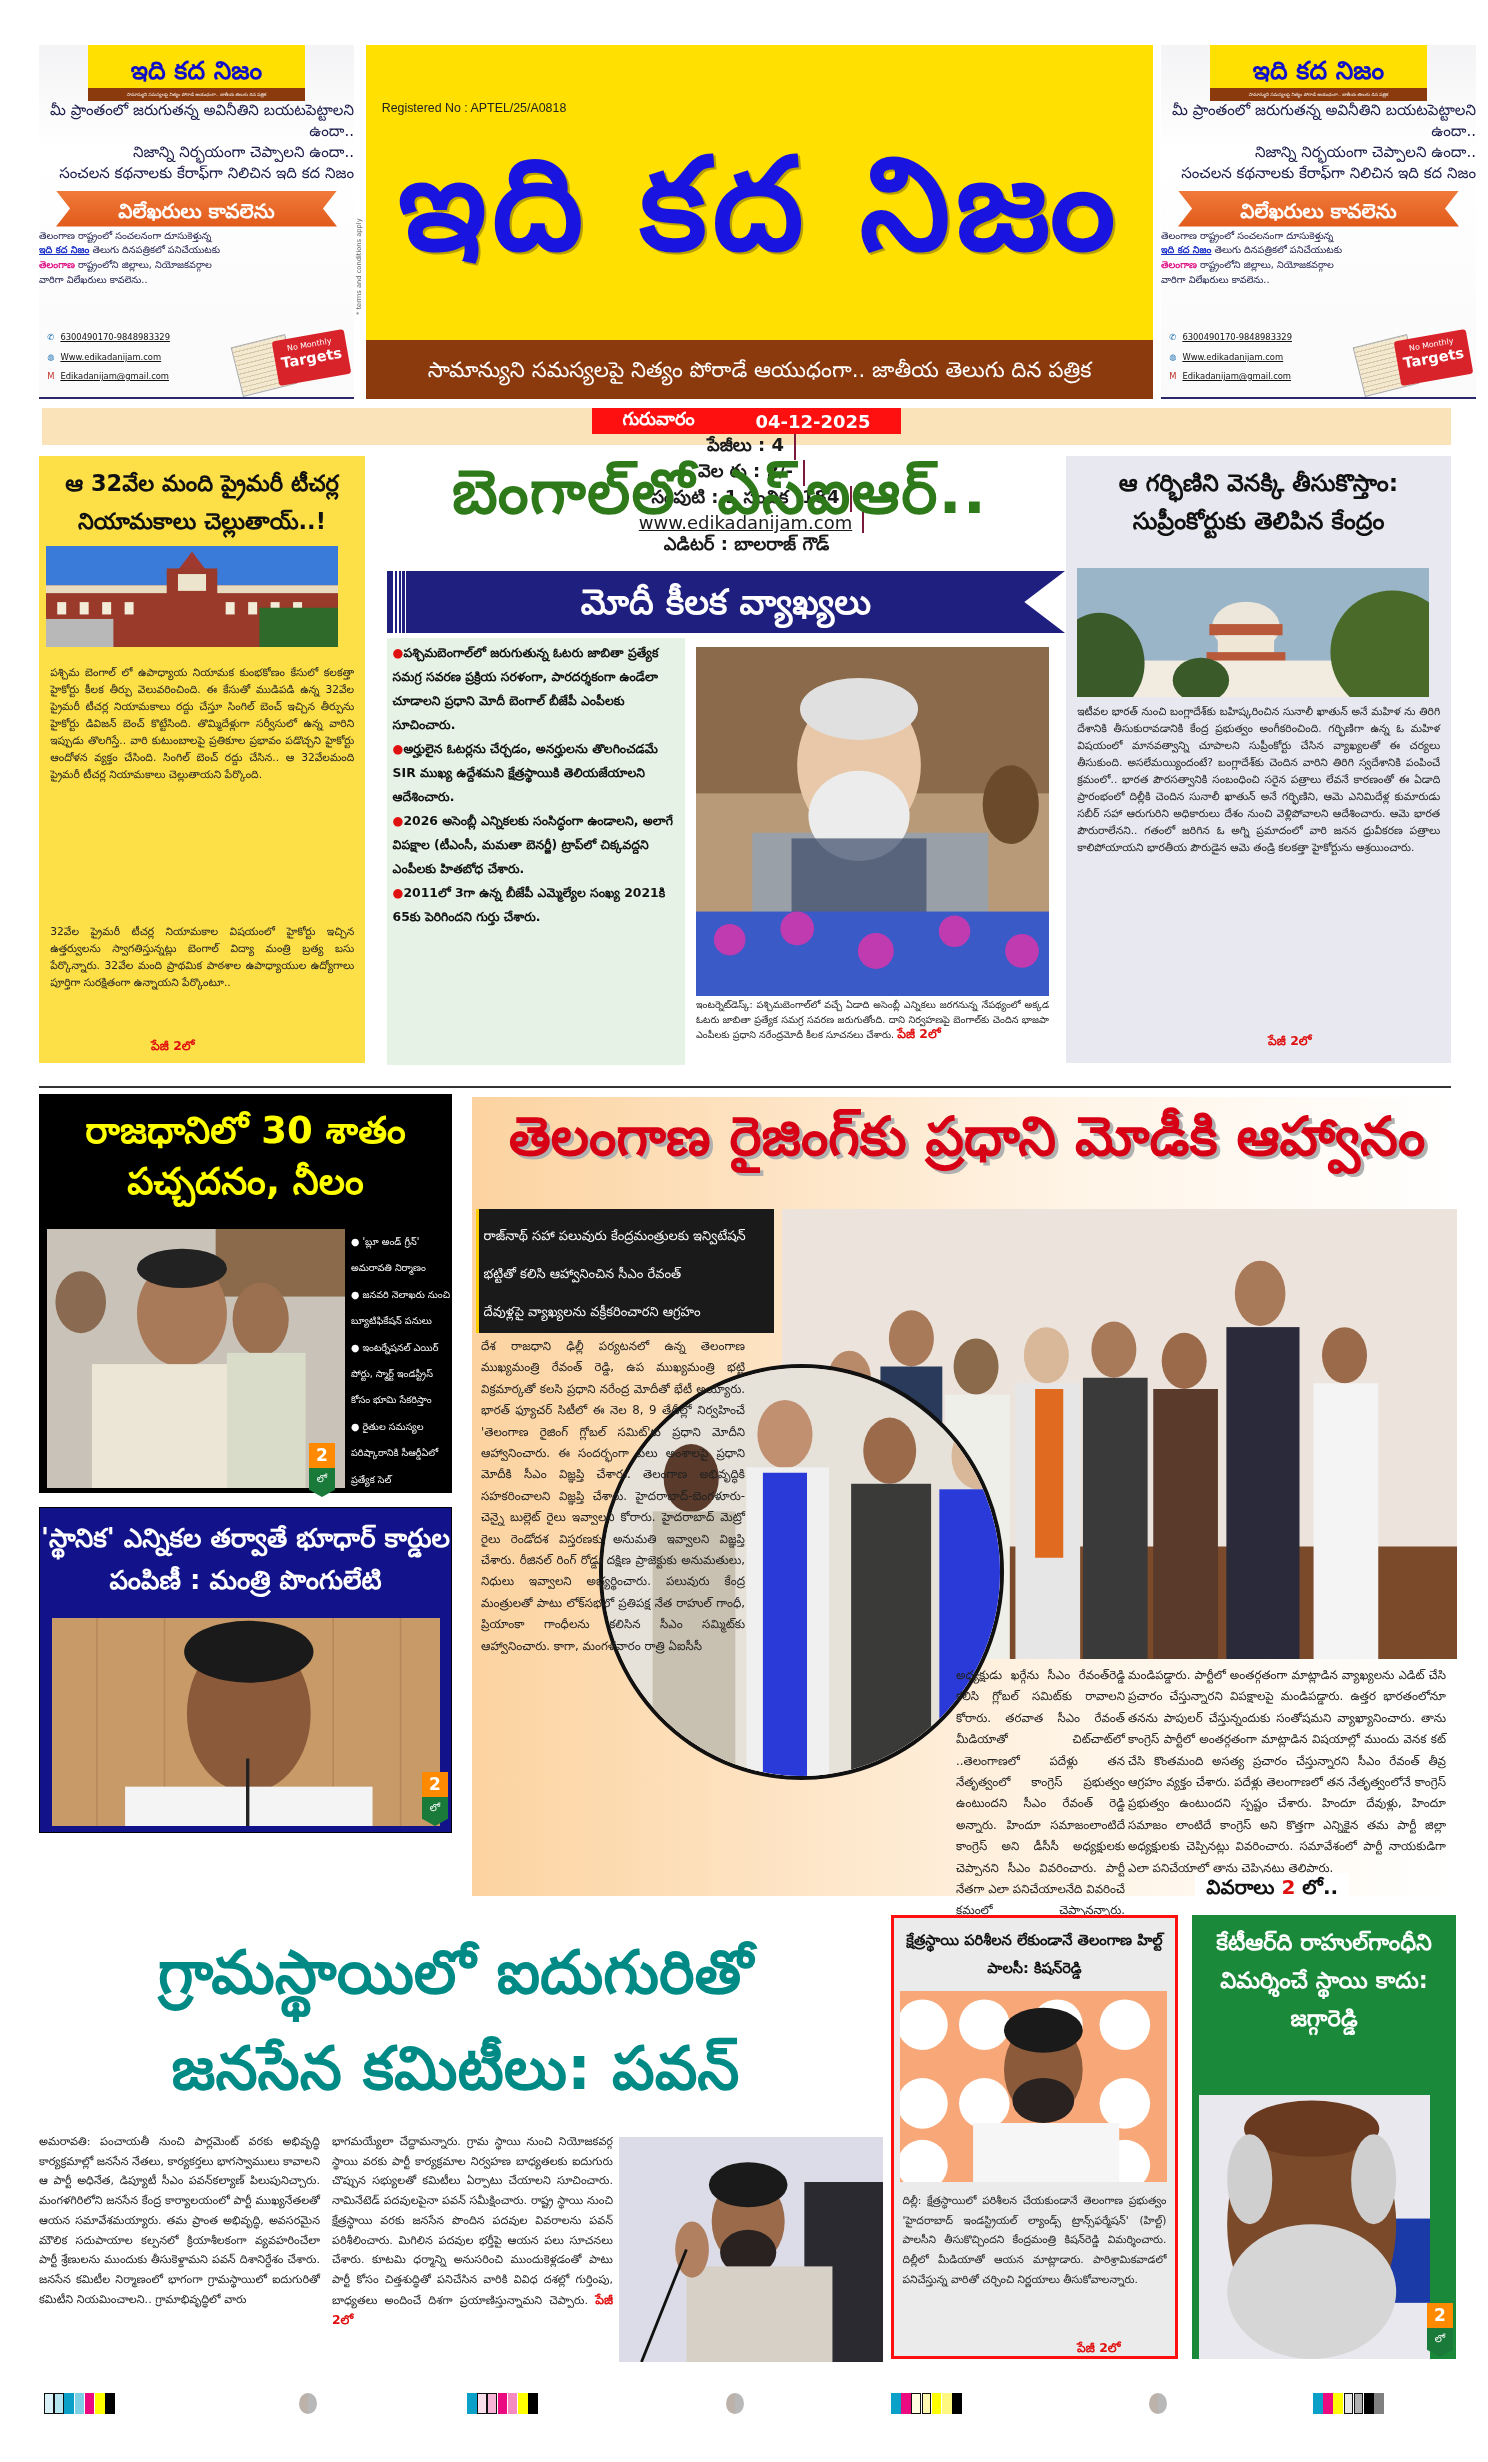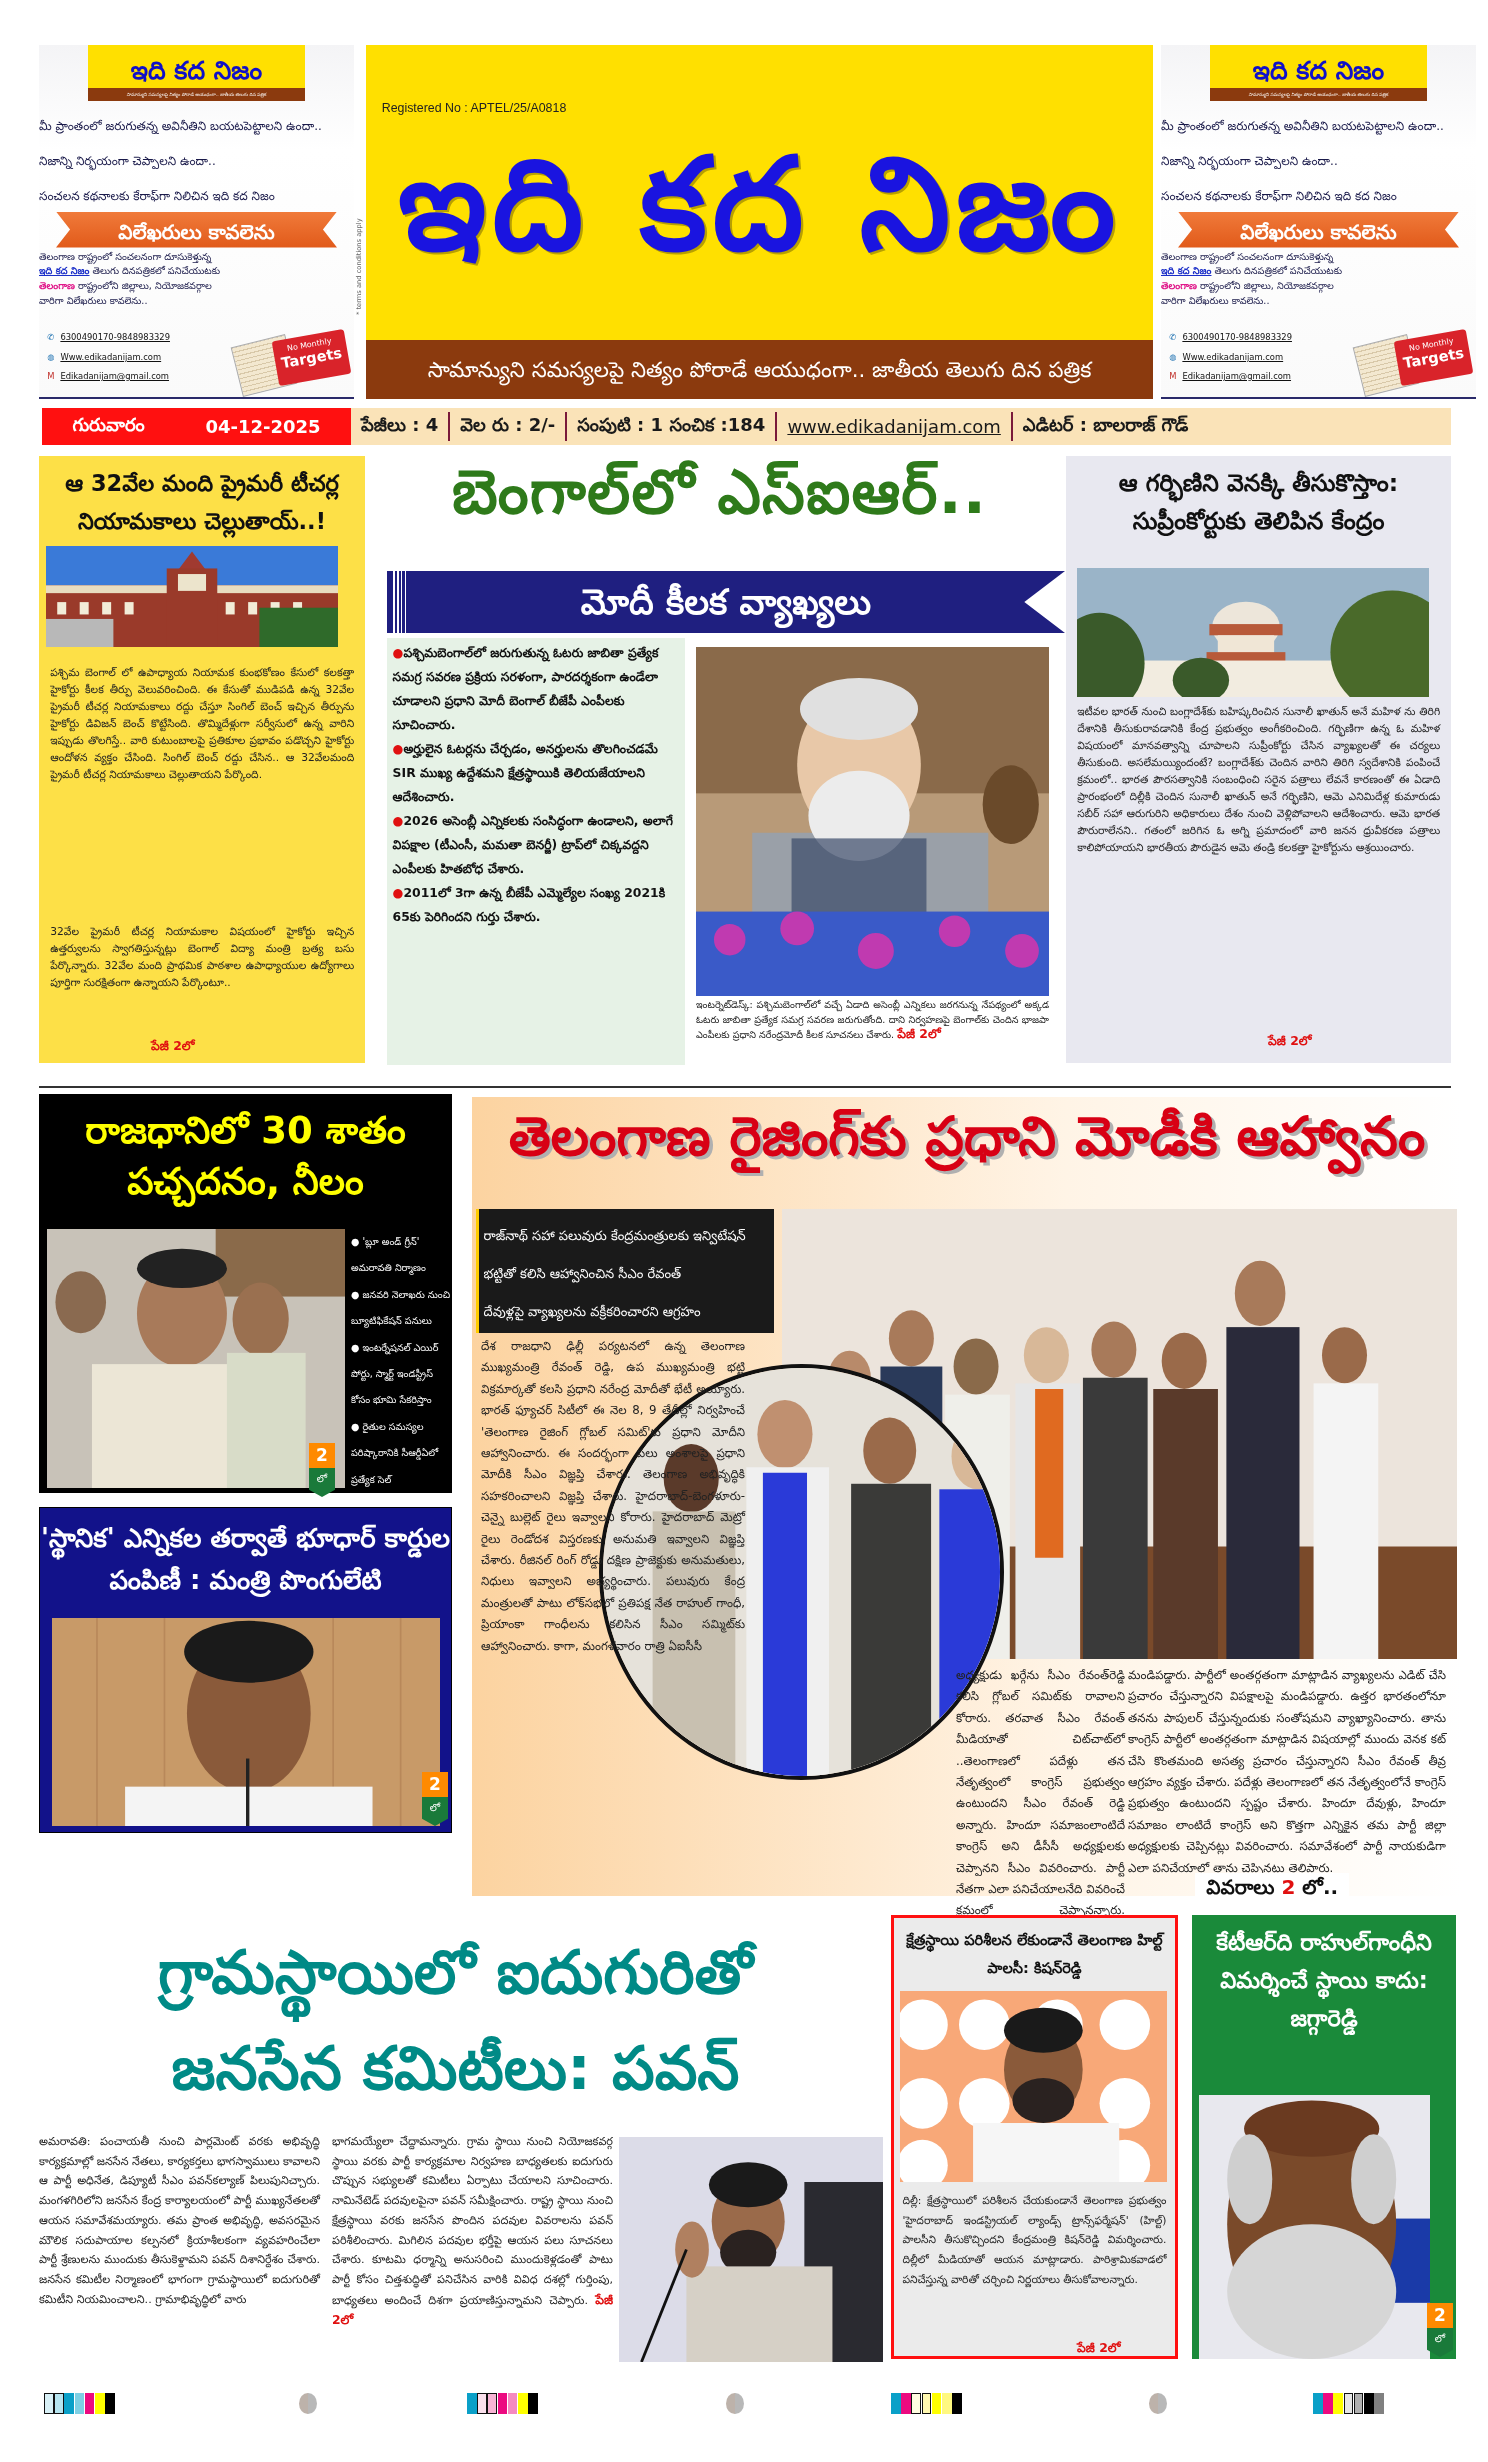--- a/index.html
+++ b/index.html
@@ -4,39 +4,39 @@
 <style>
   * { box-sizing: border-box; margin: 0; padding: 0; }
   body { width: 1488px; height: 2462px; background: #ffffff; font-family: "DejaVu Sans", sans-serif; color: #111; position: relative; overflow: hidden; }
   .abs { position: absolute; }
 
   
   .ad { position: absolute; top: 45px; width: 315px; height: 354px; background: linear-gradient(180deg,#f4f4f6,#ffffff 30%,#fafafa); border-bottom: 2.2px solid #2a2a6a; overflow: hidden; }
   .ad .mini-mast { margin: 0 auto; width: 217px; height: 56px; background: #ffe000; position: relative; }
   .ad .mini-mast .t { color: #1010c8; font-weight: bold; font-size: 25px; text-align: center; padding-top: 11.2px; }
   .ad .mini-mast .b { position: absolute; left: 0; right: 0; bottom: 0; height: 13.5px; background: #8b3a0e; color: #fff; font-size: 4.5px; text-align: center; line-height: 13.5px; }
-  .ad .line { text-align: left; font-size: 12px; color: #1a1a4a; margin-top: 18px; }
+  .ad .line { text-align: right; font-size: 15px; color: #1a1a4a; margin-top: 0; }
   .ad .banner { margin: 5.6px auto 0; width: 281px; height: 36px; background: linear-gradient(180deg,#f07a3a,#e15a1a); clip-path: polygon(0 0,100% 0,95% 50%,100% 100%,0 100%,5% 50%); color: #fff; font-weight: bold; font-size: 20px; text-align: center; line-height: 40px; }
   .ad .body { text-align: left; font-size: 9.6px; color: #1a1a4a; margin-top: 2.2px; line-height: 14.6px; }
   .ad .body .pink { color: #e0188a; font-weight: bold; }
   .ad .body .blue { color: #1a2ec8; font-weight: bold; text-decoration: underline; }
   .ad .contact { position: absolute; left: 5.6px; font-size: 8.4px; color: #111; text-decoration: underline; }
   .ad .contact .ic { display: inline-block; width: 12.4px; text-align: center; color: #1a6fb0; text-decoration: none; margin-right: 3.4px; }
   .ad .nomt { position: absolute; right: 5.6px; bottom: 17px; width: 73px; height: 45px; background: #d9232a; color: #fff; transform: rotate(-10deg); text-align: center; font-size: 7.9px; padding-top: 4.5px; border-radius: 3.4px; }
   .ad .nomt b { display: block; font-size: 14.6px; }
   .ad .paper { position: absolute; right: 62px; bottom: 5.6px; width: 56px; height: 51px; background: repeating-linear-gradient(0deg,#f3e8d0 0 3.4px,#d8c8a8 3.4px 4.5px); transform: rotate(-14deg); border: 0.6px solid #aaa; }
 
   .mast { position: absolute; left: 366px; top: 45px; width: 787px; height: 354px; background: #ffe000; }
   .mast .reg { position: absolute; left: 15.7px; top: 56px; font-size: 12.4px; color: #222; font-family: "Liberation Sans", sans-serif; }
   .mast .title { position: absolute; left: 0; right: 0; top: 84px; text-align: center; font-size: 129px; font-weight: bold; color: #1a14e0; letter-spacing: 5.6px; text-shadow: 2.2px 2.2px 0 #b8a000; }
   .mast .tag { position: absolute; left: 0; right: 0; bottom: 0; height: 59px; background: #8b3a0e; color: #fff; font-size: 21.4px; text-align: center; line-height: 59px; }
   .terms { position: absolute; top: 180px; font-size: 6.7px; color: #666; transform: rotate(-90deg); transform-origin: left top; white-space: nowrap; }
 
   
-  .datebar { position: absolute; left: 42px; top: 408px; width: 1409px; height: 37px; background: #fae3b8; display: flex; align-items: center; font-size: 18px; font-weight: bold; color: #1a1a1a; }
+  .datebar { position: absolute; left: 42px; top: 408px; width: 1409px; height: 37px; background: #fae3b8; display: flex; align-items: center; font-size: 18px; font-weight: bold; color: #1a1a1a; flex-direction: column; }
   .datebar .red { background: #ff1010; color: #fff; height: 100%; width: 309px; display: flex; align-items: center; justify-content: space-around; }
   .datebar .cell { padding: 0 10px; border-right: 2.2px solid #7a1a3a; height: 80%; display: flex; align-items: center; }
   .datebar .cell:last-child { border-right: none; }
   .datebar .url { text-decoration: underline; font-weight: normal; }
 
   
   .pinkbox { background: #fde047; }
   .headline-dark { font-weight: bold; color: #111; text-align: center; }
   .body-text { font-size: 10.7px; line-height: 17px; text-align: justify; color: #222; }
   .more { color: #e01010; font-weight: bold; font-size: 12.4px; }

